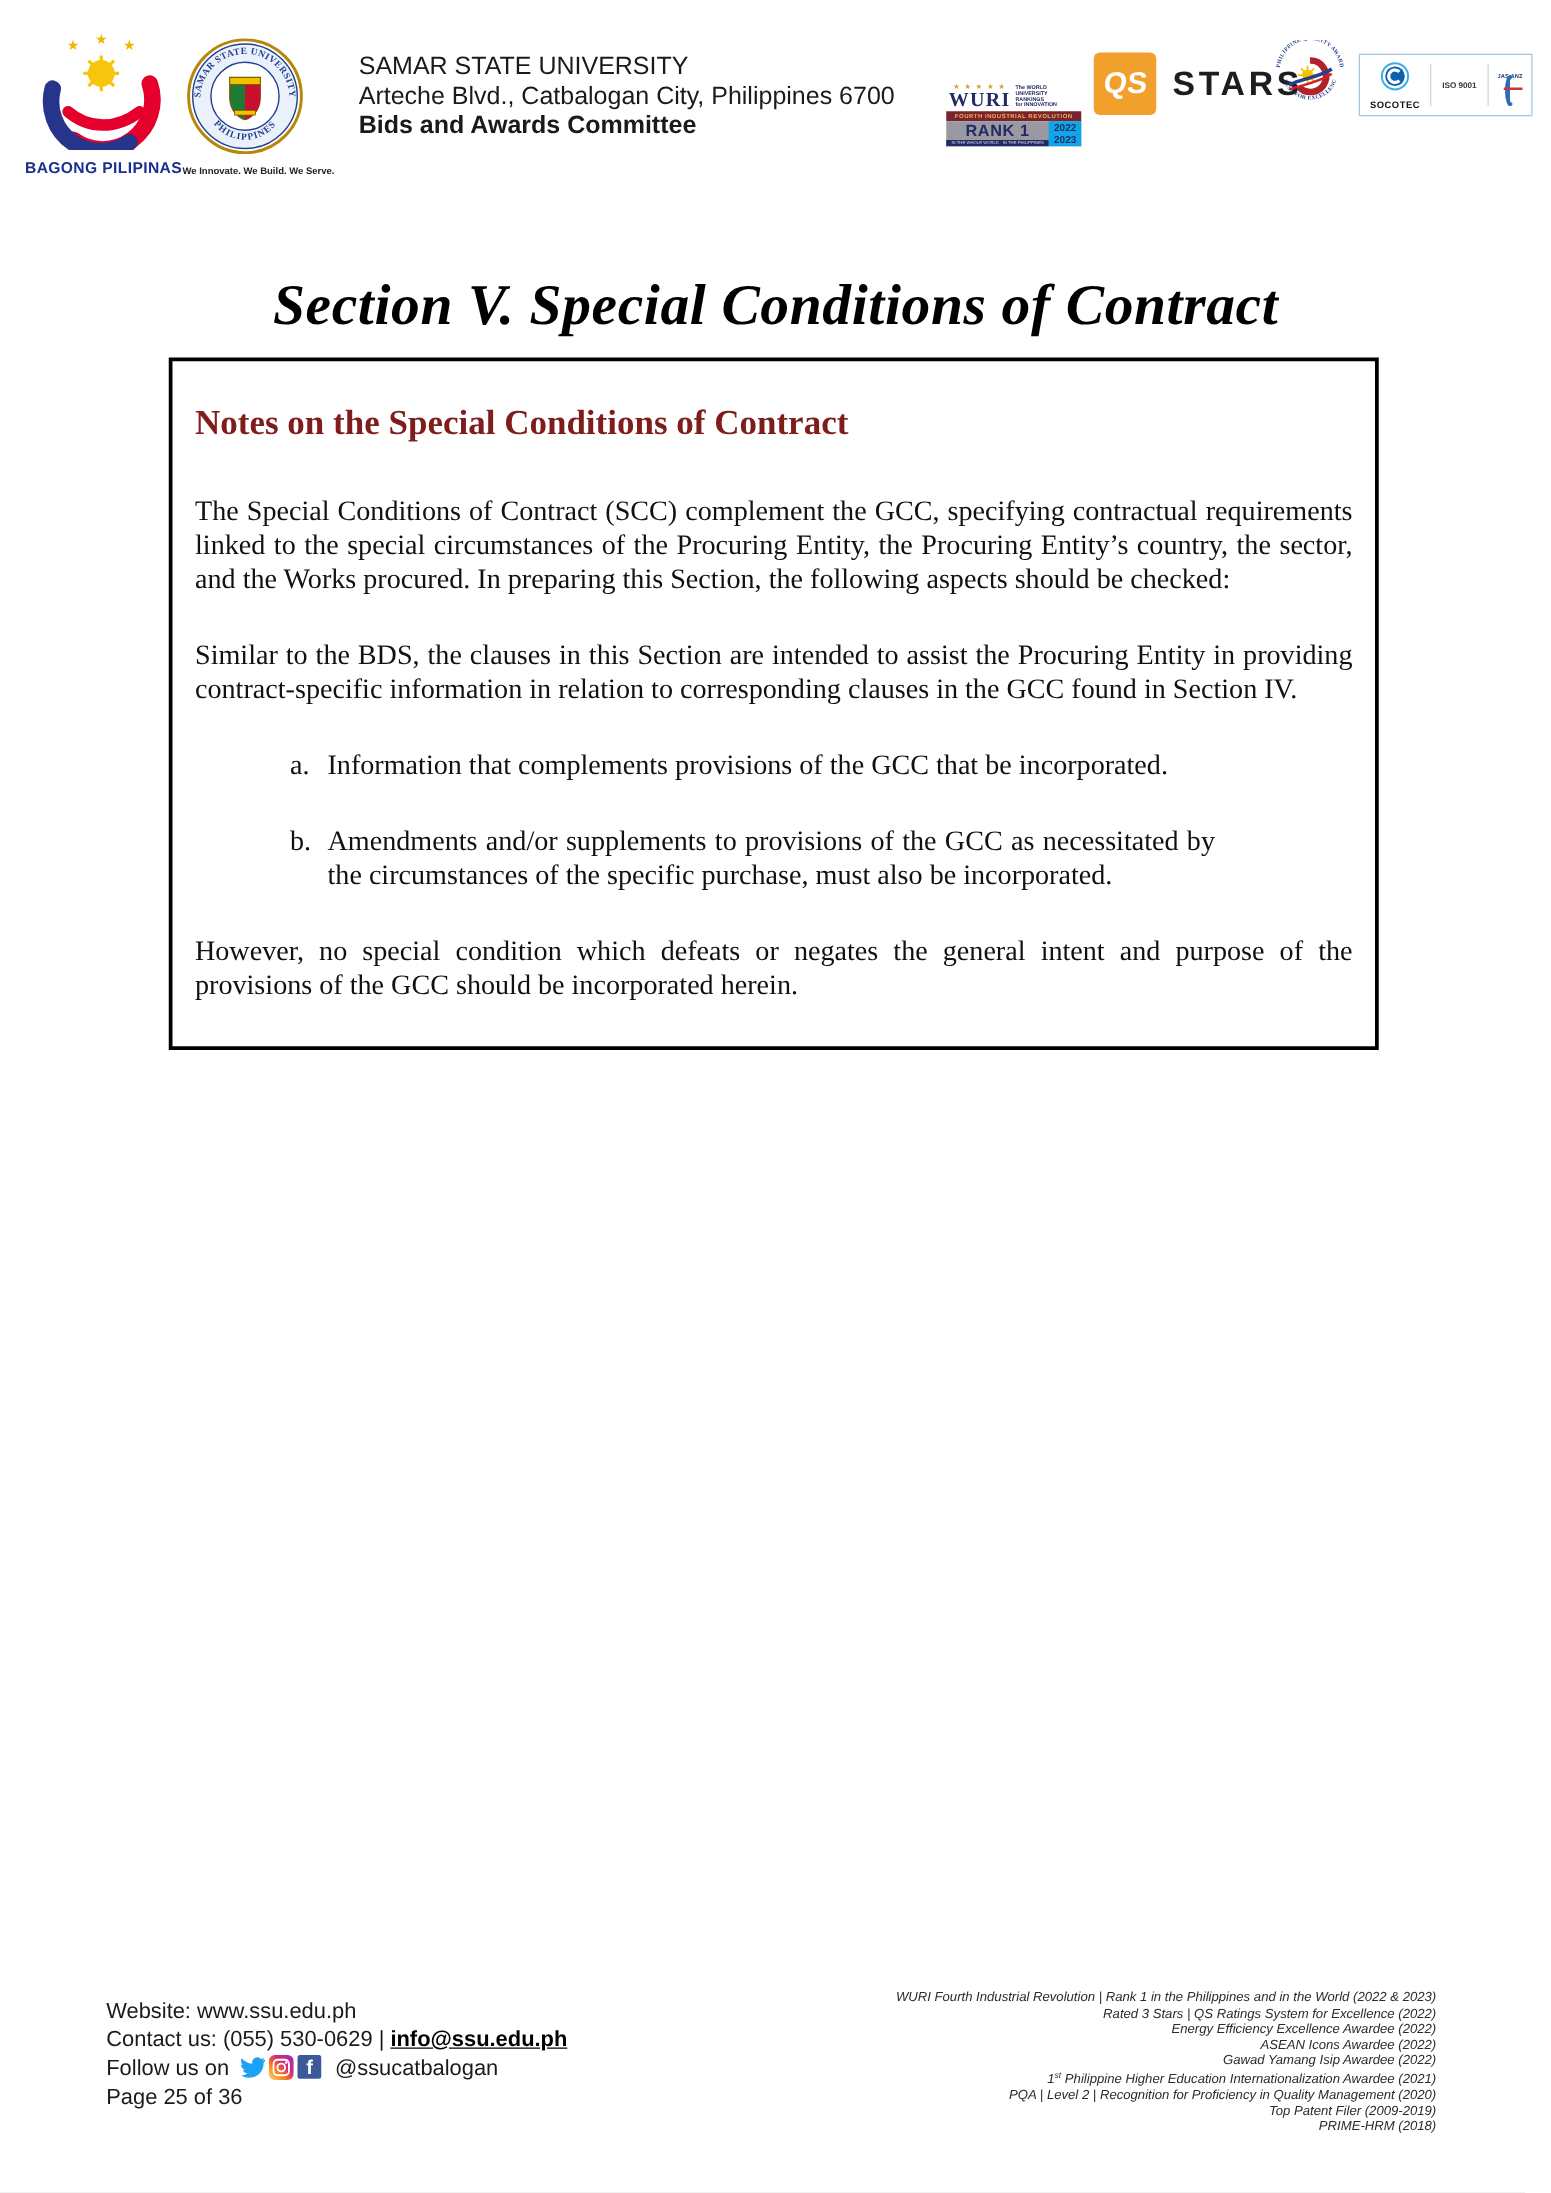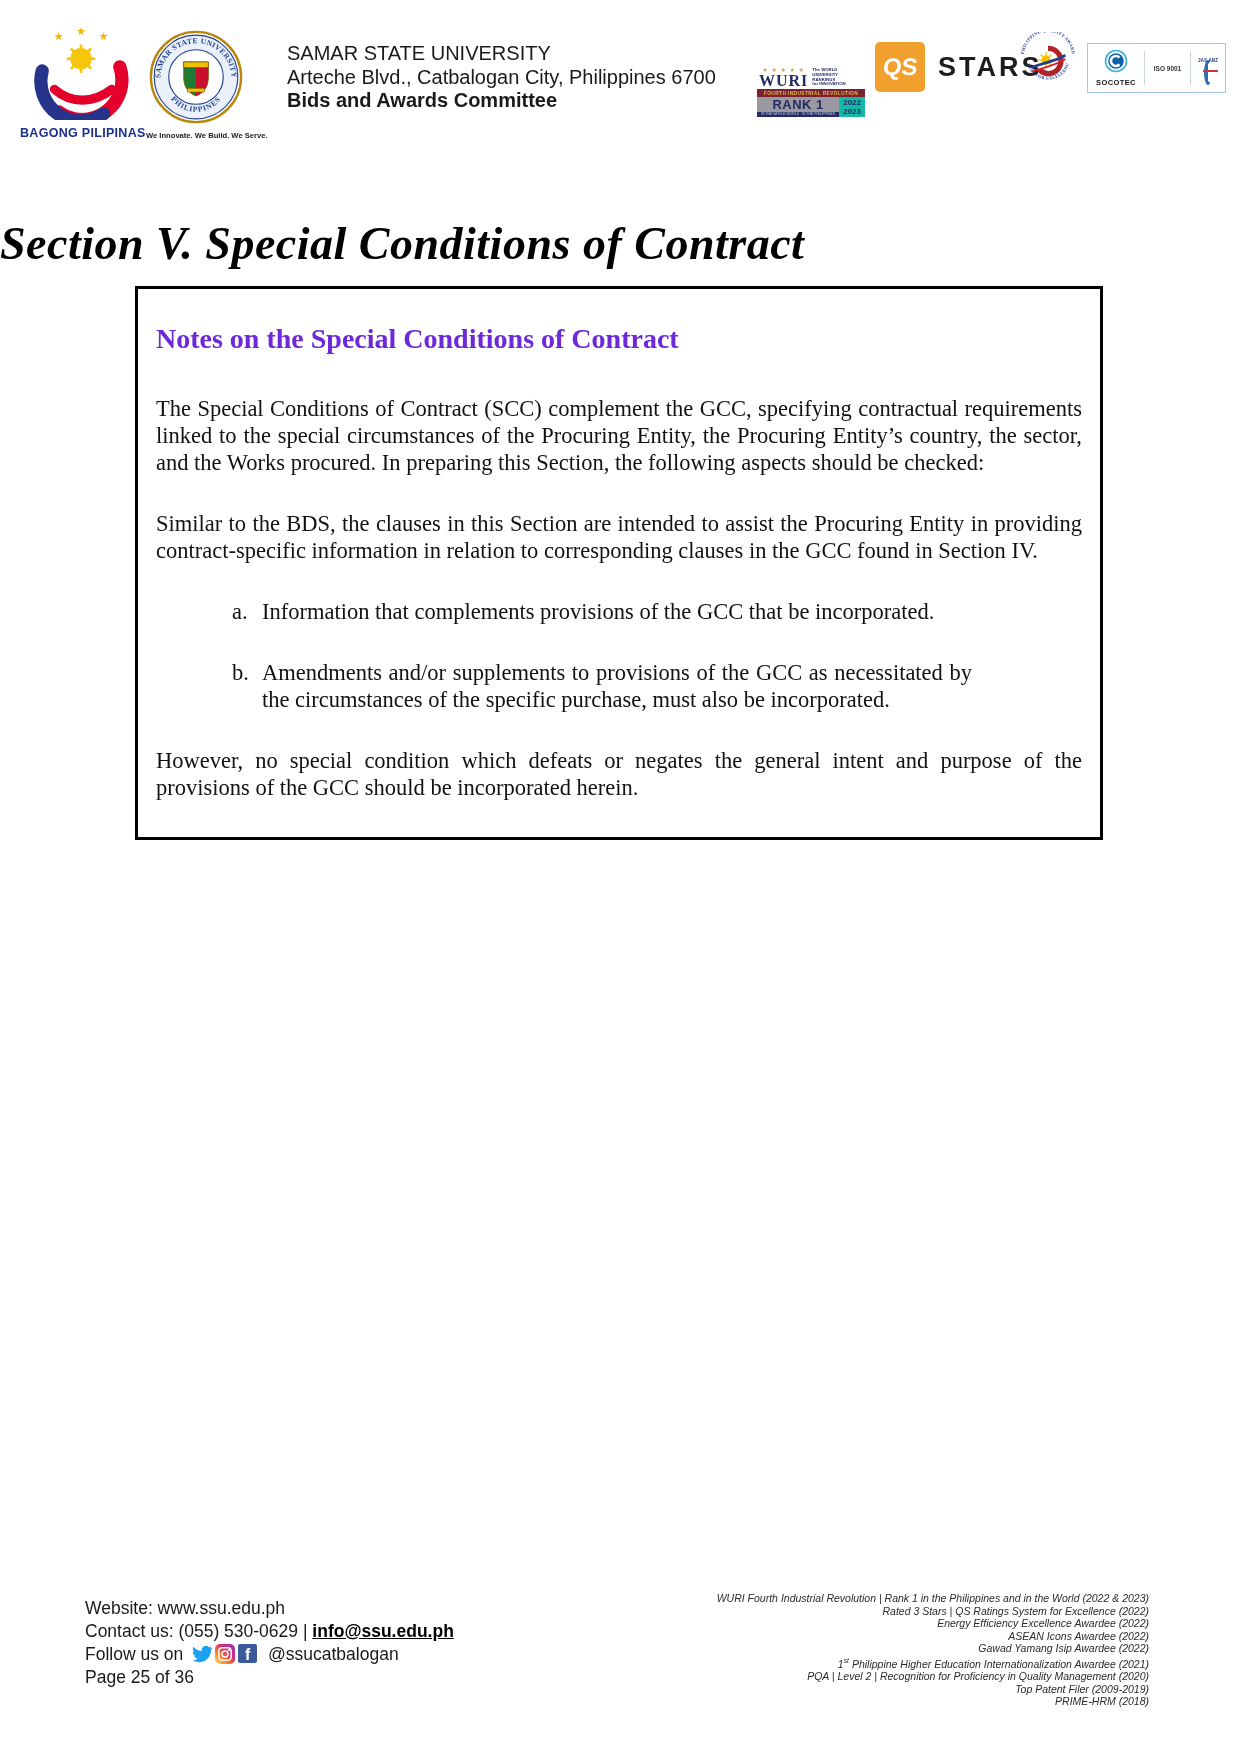--- a/index.html
+++ b/index.html
@@ -22,21 +22,21 @@
   .wuri-top{display:flex;align-items:center;gap:4px;background:#fff;padding:1px 2px;margin-top:26px;}
   .wuri-stars{color:#d4a437;font-size:6px;letter-spacing:1px;line-height:6px;text-align:center;}
   .wuri-name{font-family:"Liberation Serif",serif;font-weight:700;color:#242a64;font-size:16px;letter-spacing:1px;line-height:15px;}
   .wuri-sub{font-size:4.3px;line-height:4.8px;color:#242a64;font-weight:700;}
   .wuri-band{background:#7b2230;color:#e8b84b;font-size:4.8px;font-weight:700;text-align:center;
              padding:1.5px 0;letter-spacing:.4px;}
   .wuri-bottom{display:flex;background:#9a98a0;}
   .wuri-rank-wrap{flex:1;}
   .wuri-rank{color:#242a64;font-weight:800;font-size:13px;text-align:center;line-height:15px;letter-spacing:.5px;}
   .wuri-rank-caption{background:#242a64;color:#cfd3ea;font-size:3.4px;text-align:center;line-height:5px;white-space:nowrap;overflow:hidden;}
-  .wuri-years{background:#14b8a6;color:#242a64;font-weight:800;font-size:8px;line-height:9px;
+  .wuri-years{background:#0ea5e9;color:#242a64;font-weight:800;font-size:8px;line-height:9px;
               padding:1px 4px;text-align:center;align-self:stretch;display:flex;flex-direction:column;justify-content:center;}
 
   
   .qs{position:absolute;left:875px;top:42px;display:flex;align-items:center;gap:13px;}
   .qs-square{width:50px;height:50px;background:#f2a02d;border-radius:5px;display:flex;align-items:center;justify-content:center;}
   .qs-logo{color:#fff;font-family:"Liberation Sans",sans-serif;font-weight:800;font-size:24px;transform:skewX(-6deg);}
   .qs-stars-label{font-family:"Liberation Sans",sans-serif;font-weight:800;font-size:27px;color:#1d1d1f;letter-spacing:3px;}
 
   .pqa{position:absolute;left:1019px;top:32px;}
 
@@ -48,27 +48,27 @@
   .soc-mid{flex:1;border-left:1px solid #c4d8e8;height:34px;display:flex;align-items:center;justify-content:center;}
   .soc-iso{font-size:6.5px;color:#333;font-weight:700;}
   .soc-right{width:34px;text-align:center;border-left:1px solid #c4d8e8;height:34px;display:flex;flex-direction:column;
              align-items:center;justify-content:center;gap:1px;}
   .soc-jas{font-size:4.6px;font-weight:800;color:#1d3d7b;}
   .g-mark{position:relative;width:14px;height:14px;}
   .g-circle{width:14px;height:14px;border-radius:50%;border:4px solid #2e6cb5;border-right-color:transparent;box-sizing:border-box;}
   .g-line{position:absolute;top:6px;left:2px;width:15px;height:1.5px;background:#c8363a;}
 
   
-  .doc-title{position:absolute;left:0;right:0;top:186px;text-align:left;font-size:46px;font-weight:700;
+  .doc-title{position:absolute;left:0;right:0;top:186px;text-align:center;font-size:46px;font-weight:700;
              font-style:italic;color:#000;letter-spacing:.5px;}
 
   
   .notes-box{position:absolute;left:135px;top:286px;width:968px;border:3px solid #000;box-sizing:border-box;
              padding:34px 18px 36px 18px;background:#fff;}
-  .notes-heading{margin:0 0 40px 0;font-size:28px;font-weight:700;color:#6d28d9;}
+  .notes-heading{margin:0 0 40px 0;font-size:28px;font-weight:700;color:#7f1d1d;}
   .notes-box p{margin:0 0 34px 0;font-size:22.5px;line-height:27px;text-align:justify;}
   .notes-box p:last-child{margin-bottom:0;}
   .note-list{margin:0 0 34px 0;padding-left:76px;}
   .note-item{display:flex;margin-bottom:34px;font-size:22.5px;line-height:27px;}
   .note-item:last-child{margin-bottom:0;}
   .note-marker{width:30px;flex:0 0 30px;}
   .note-text{flex:1;text-align:justify;padding-right:110px;}
 
   
   .footer-left{position:absolute;left:85px;top:1597px;font-family:"Liberation Sans","DejaVu Sans",sans-serif;

